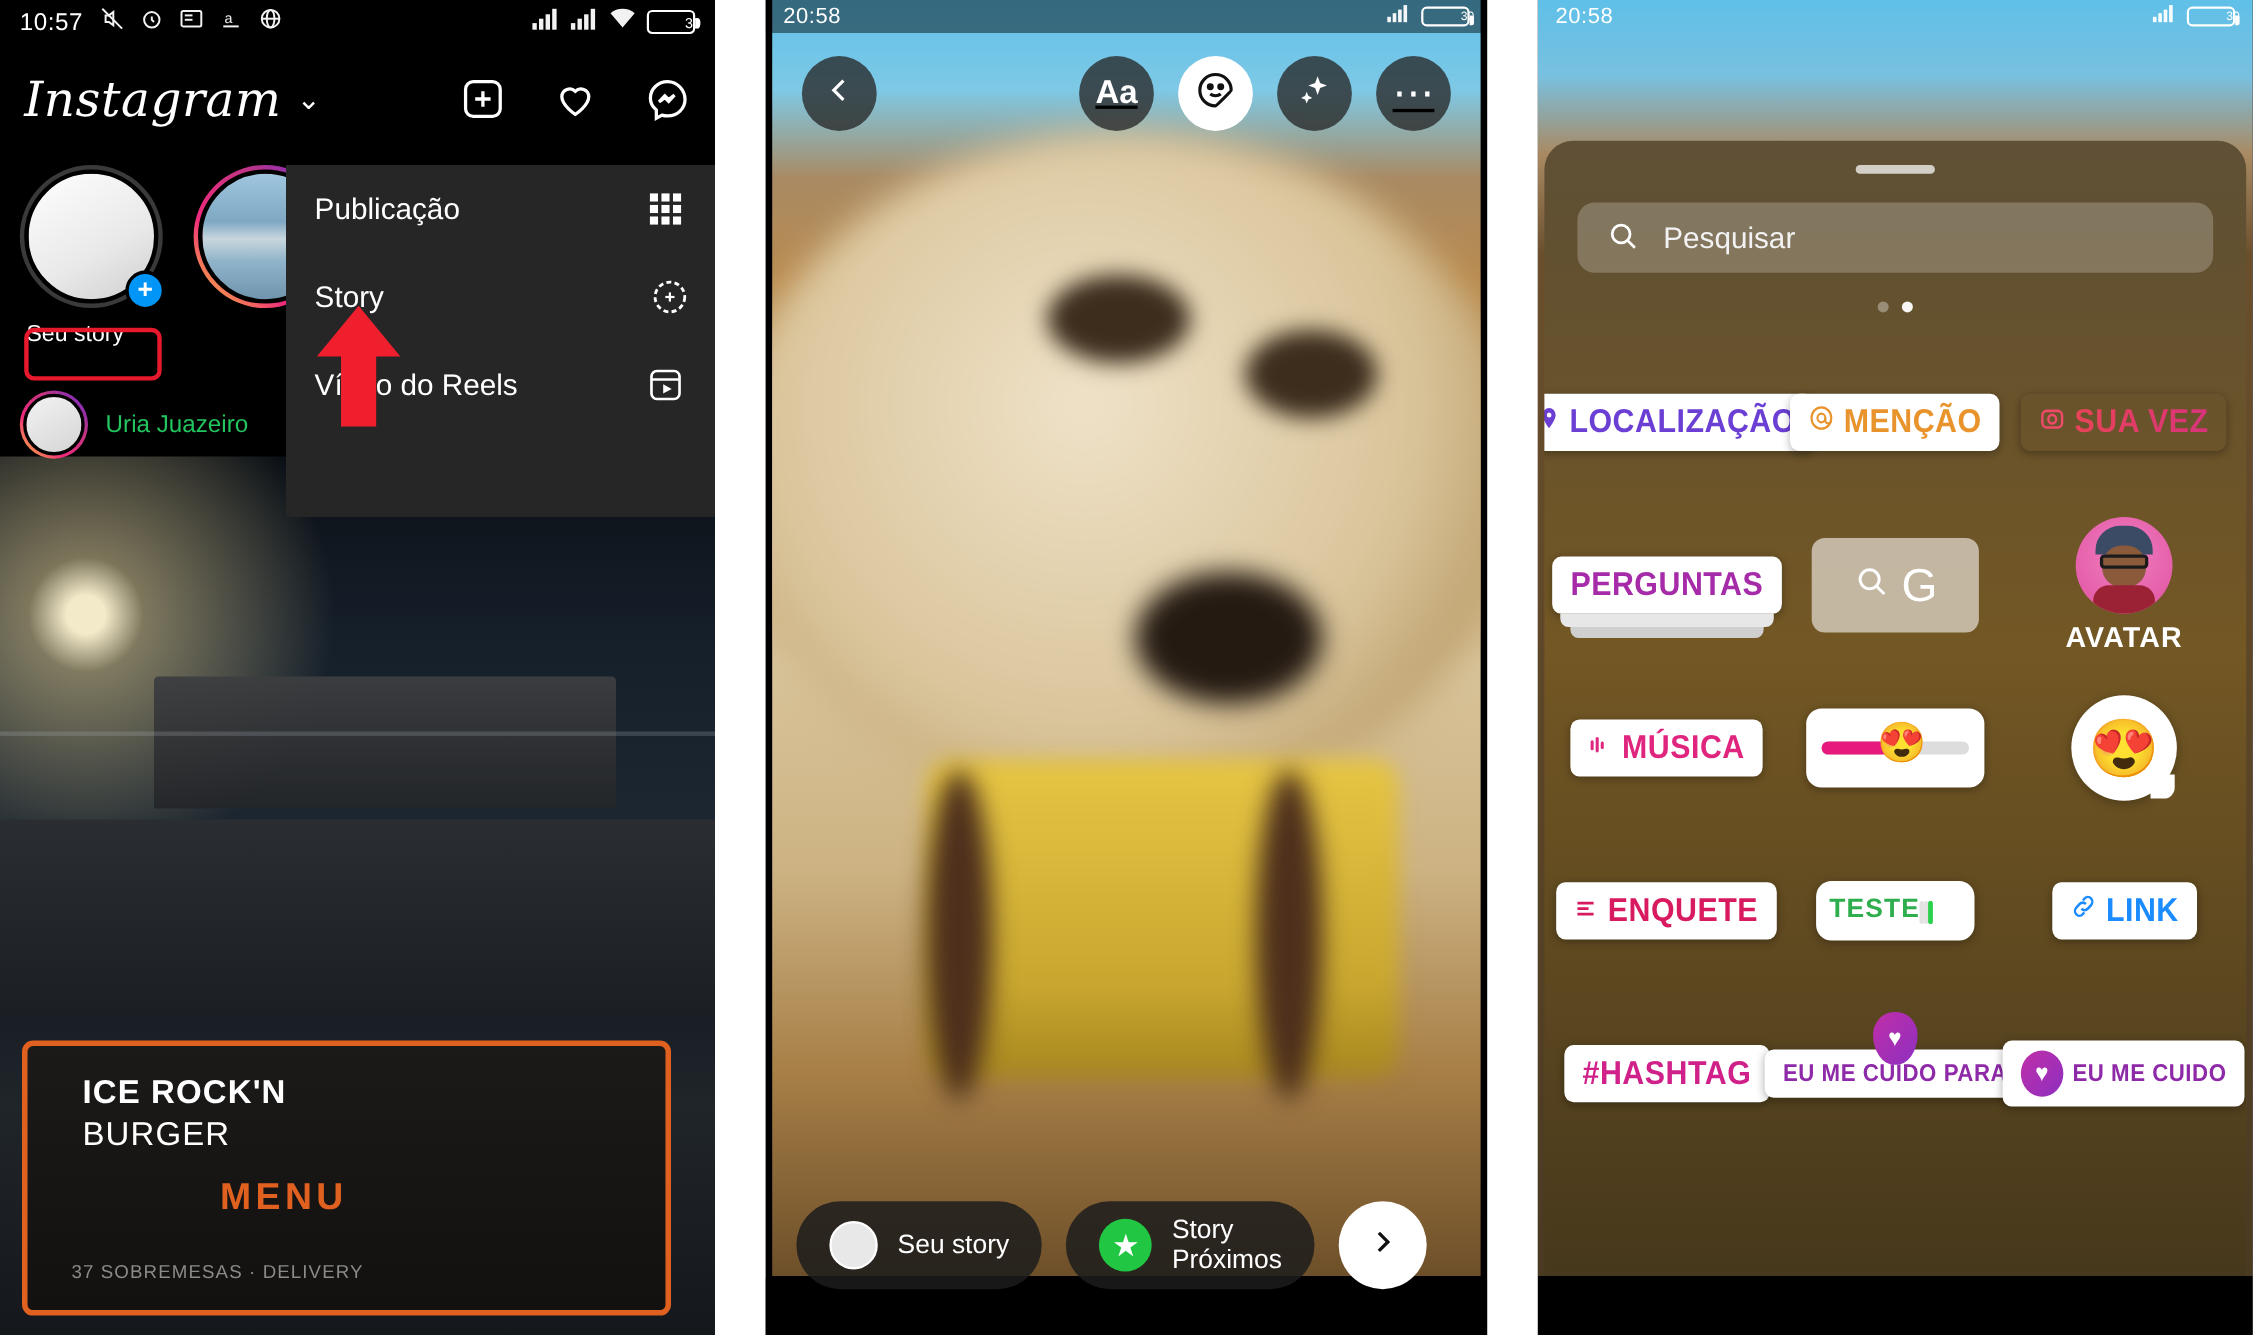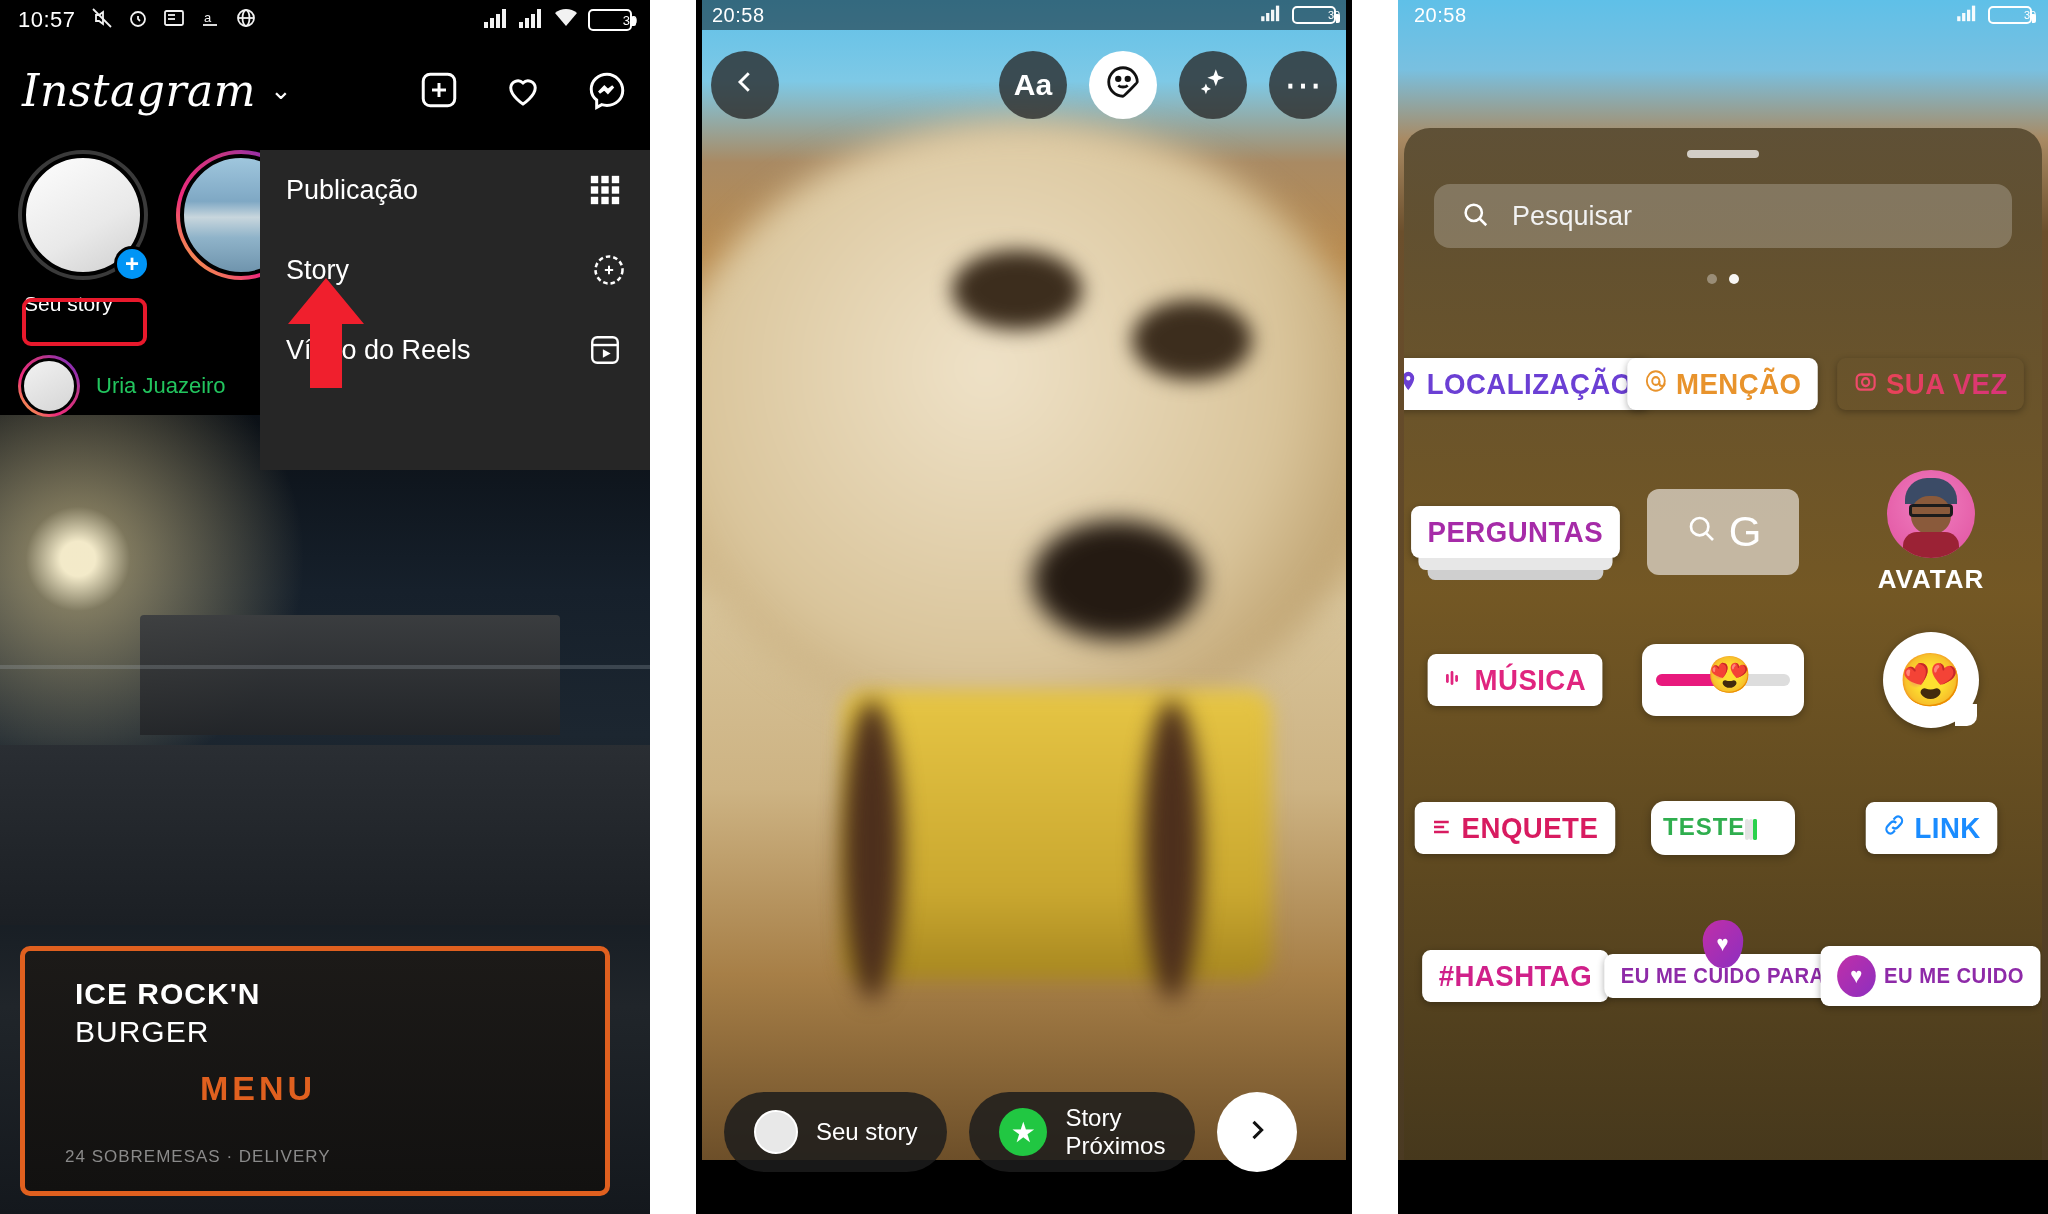--- a/index.html
+++ b/index.html
@@ -125,21 +125,21 @@
     padding:0 16px;color:#fff;font-size:19px;z-index:30;background:rgba(0,0,0,.45);}
   .p2-photo {
     position:absolute; left:6px; top:0; width:644px; height:1160px;
     background:
       linear-gradient(180deg,#5fc0e8 0%,#7ec9e6 7%, #a98a63 14%, #b98b4f 22%, #caa266 36%, #d8c49a 52%, #cdb383 68%, #a77f47 84%, #6d4f29 100%);
     overflow:hidden;
   }
   .dogblob { position:absolute; border-radius:50%; filter:blur(16px); }
   .p2-toolbar {
     position:absolute; top:40px; left:0; width:656px; height:90px; z-index:25;
-    display:flex; align-items:center; padding:0 15px; gap:24px;
+    display:flex; align-items:center; padding:0 33px; gap:24px;text-decoration:underline;
   }
   .rnd-btn {
     width:68px;height:68px;border-radius:50%;background:rgba(40,40,40,.78);
     display:flex;align-items:center;justify-content:center;color:#fff;font-size:26px;
   }
   .tb-spacer { flex:1; }
   .tb-group { display:flex; gap:22px; }
   .p2-bottom {
     position:absolute; bottom:42px; left:0; width:656px; z-index:25;
     display:flex; align-items:center; padding:0 28px; gap:22px;
@@ -362,21 +362,21 @@
     </div>
 
     <div class="feed-photo">
       <div class="fp-shed"></div>
       <div class="fp-horizon"></div>
       <div class="fp-road"></div>
       <div class="fp-menu">
         <div class="fp-menu-t1">ICE ROCK'N</div>
         <div class="fp-menu-t2">BURGER</div>
         <div class="fp-menu-t3">MENU</div>
-        <div class="fp-menu-t4">24 SOBREMESAS · DELIVERY</div>
+        <div class="fp-menu-t4">37 SOBREMESAS · DELIVERY</div>
       </div>
     </div>
 
     <div class="dropdown">
       <div class="dd-item">
         <span class="dd-label">Publicação</span>
         <span class="dd-ico">
           <svg width="34" height="34" viewBox="0 0 24 24" fill="#fff">
             <rect x="2" y="2" width="5.2" height="5.2"></rect>
               <rect x="9.4" y="2" width="5.2" height="5.2"></rect>

